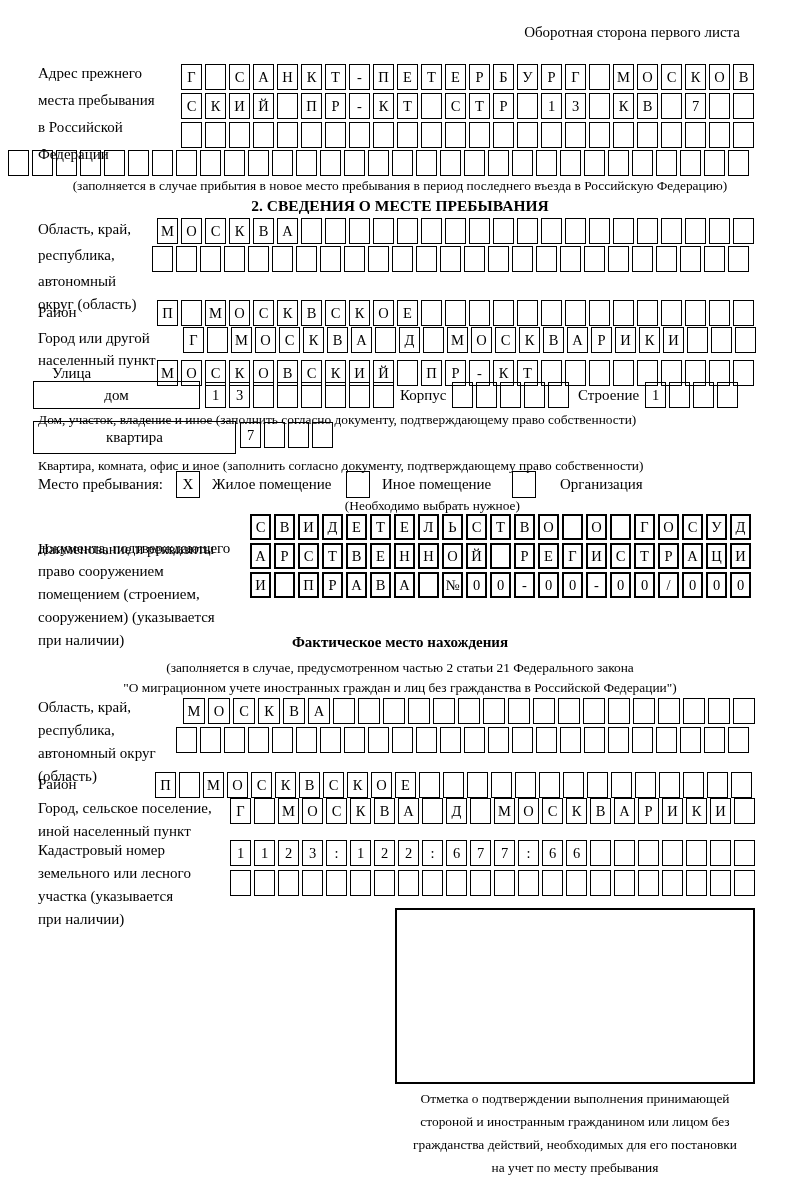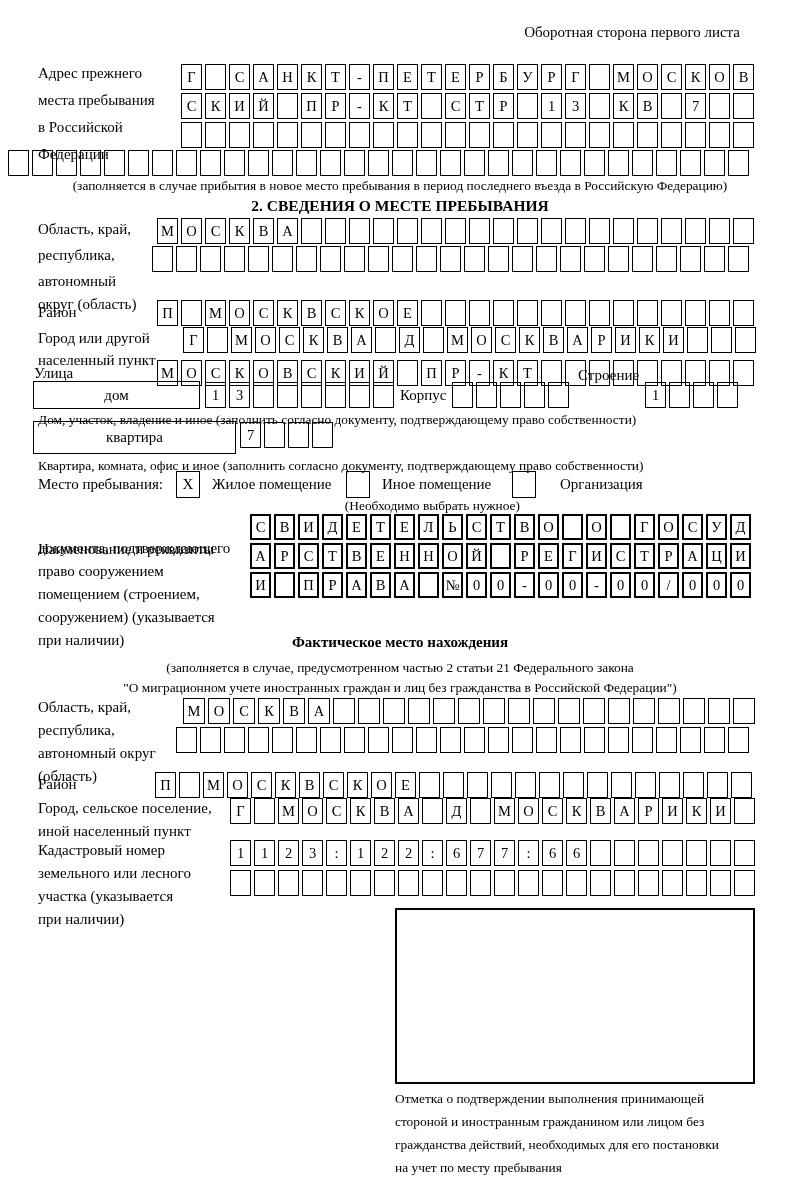--- a/index.html
+++ b/index.html
@@ -53,20 +53,21 @@
   }
   .stamp{
     position:absolute;
     border:2px solid #000;
     box-sizing:border-box;
     background:#fff;
   }
   .stampcap{
     position:absolute;
     font-size:13.4px;
+    text-align:center;
     line-height:1.05;
     white-space:nowrap;
   }
 </style>
 </head>
 <body>
 
 <div class="page">
 
   <div class="lbl" style="top:25px;right:60px">Оборотная сторона первого листа</div>
@@ -81,25 +82,25 @@
   <div class="lbl bold centered" style="top:198px;font-size:15.5px">2. СВЕДЕНИЯ О МЕСТЕ ПРЕБЫВАНИЯ</div>
 
   <div class="lbl" style="top:222px;left:38px">Область, край,</div>
   <div class="lbl" style="top:248px;left:38px">республика,</div>
   <div class="lbl" style="top:274px;left:38px">автономный</div>
   <div class="lbl" style="top:297px;left:38px">округ (область)</div>
 
   <div class="lbl" style="top:305px;left:38px">Район</div>
   <div class="lbl" style="top:331px;left:38px">Город или другой</div>
   <div class="lbl" style="top:353px;left:38px">населенный пункт</div>
-  <div class="lbl" style="top:366px;left:34px">Улица</div>
+  <div class="lbl" style="top:366px;left:52px">Улица</div>
 
   <div class="bigbox" style="top:381px;left:33px;width:167px;height:28px">дом</div>
   <div class="lbl" style="top:388px;left:400px">Корпус</div>
-  <div class="lbl" style="top:368px;left:578px">Строение</div>
+  <div class="lbl" style="top:388px;left:578px">Строение</div>
   <div class="lbl small" style="top:413px;left:38px">Дом, участок, владение и иное (заполнить согласно документу, подтверждающему право собственности)</div>
 
   <div class="bigbox" style="top:421px;left:33px;width:203px;height:33px">квартира</div>
   <div class="lbl small" style="top:459px;left:38px">Квартира, комната, офис и иное (заполнить согласно документу, подтверждающему право собственности)</div>
 
   <div class="lbl" style="top:477px;left:38px">Место пребывания:</div>
   <div class="checkbox" style="top:471px;left:176px">X</div>
   <div class="lbl" style="top:477px;left:212px">Жилое помещение</div>
   <div class="checkbox" style="top:471px;left:346px"></div>
   <div class="lbl" style="top:477px;left:382px">Иное помещение</div>

